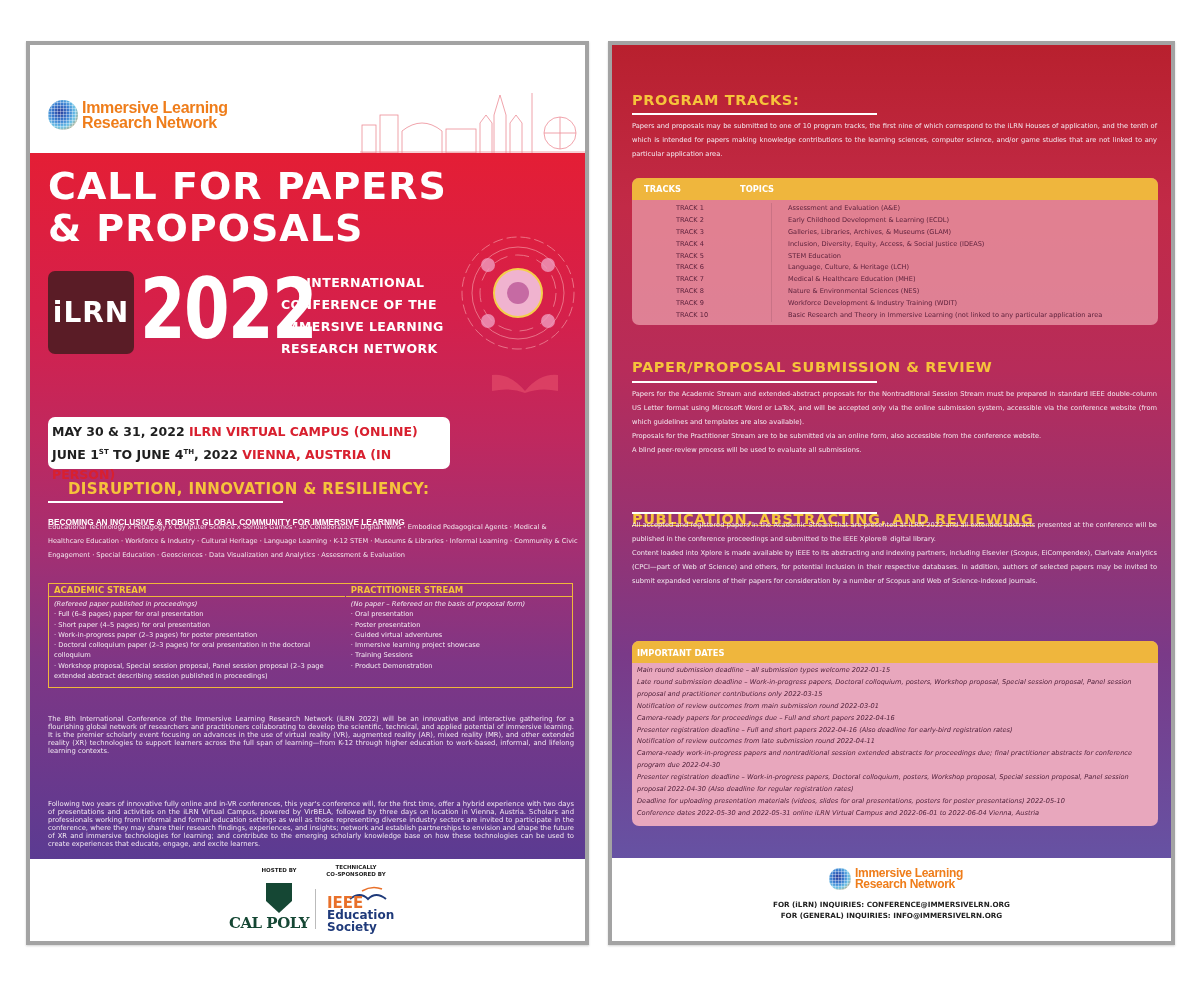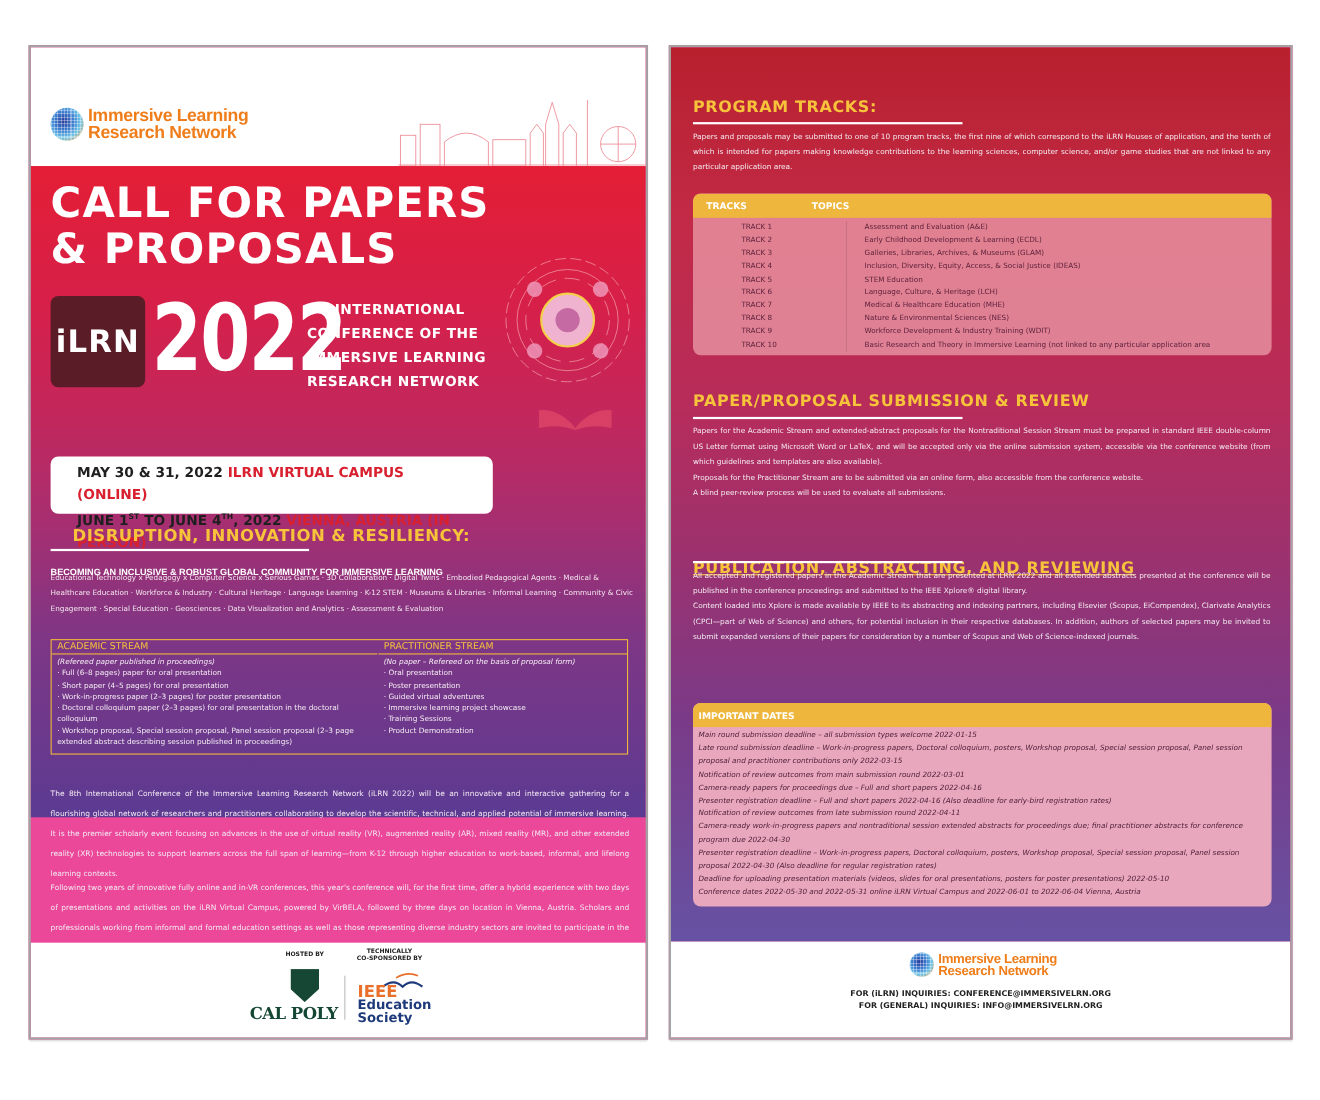--- a/index.html
+++ b/index.html
@@ -1,65 +1,65 @@
 <!DOCTYPE html>
 <html><head>
 <meta charset="utf-8">
 <style>
   * { box-sizing: border-box; margin: 0; padding: 0; }
   html, body { width: 1200px; height: 1000px; background: #ffffff; overflow: hidden; }
   body { position: relative; font-family: "DejaVu Sans", sans-serif; color: #fff; }
 
-  .page { position: absolute; top: 41px; background: #ec4899; border: 2px solid #a3a3a3; box-shadow: 0 1px 2px rgba(0,0,0,0.18); overflow: hidden; }
+  .page { position: absolute; top: 41px; background: #f9a8d4; border: 4px solid #a3a3a3; box-shadow: 0 1px 2px rgba(0,0,0,0.18); overflow: hidden; }
   #page-left { left: 26px; width: 563px; height: 904px; }
   #page-right { left: 608px; width: 567px; height: 904px; }
 
   
   .lp-header { position: absolute; left: 0; top: 0; width: 100%; height: 108px; background: #fff; }
   .logo { position: absolute; display: flex; align-items: center; }
   .logo .globe { width: 30px; height: 30px; border-radius: 50%;
     background: radial-gradient(circle at 40% 40%, #2a3b9a 0%, #3d7fd1 35%, #6fc5e8 60%, #e8a24a 90%); position: relative; }
   .logo .globe::after { content: ""; position: absolute; inset: 0; border-radius: 50%;
     background: repeating-linear-gradient(90deg, rgba(255,255,255,0.35) 0 1px, transparent 1px 3px),
                 repeating-linear-gradient(0deg, rgba(255,255,255,0.35) 0 1px, transparent 1px 3px); }
   .logo .logo-text { margin-left: 4px; font-family: "Liberation Sans", sans-serif; font-weight: bold; color: #ef7d1a; line-height: 15px; font-size: 16px; letter-spacing: -0.3px; }
   .lp-header .logo { left: 18px; top: 55px; }
   .skyline { position: absolute; right: 0; top: 40px; width: 225px; height: 68px; opacity: 0.8; }
 
-  .lp-poster { position: absolute; left: 0; top: 108px; width: 100%; height: 592px;
+  .lp-poster { position: absolute; left: 0; top: 108px; width: 100%; height: 706px;
     background: linear-gradient(180deg, #e41e35 0%, #d6204a 22%, #c0285e 40%, #a42f72 56%, #7f3685 72%, #5b3b92 100%); }
 
   .cfp-title { position: absolute; left: 18px; top: 12px; font-family: "DejaVu Sans", sans-serif; font-weight: bold; font-size: 38px; line-height: 42px; color: #fff; letter-spacing: 1px; }
   .ilrn-box { position: absolute; left: 18px; top: 118px; width: 86px; height: 83px; background: #5a1c26; border-radius: 7px; display: flex; align-items: center; justify-content: center;
     font-family: "DejaVu Sans", sans-serif; font-weight: bold; font-size: 28px; color: #fff; letter-spacing: 1px; }
   .year { position: absolute; left: 110px; top: 106px; font-family: "DejaVu Sans", sans-serif; font-weight: bold; font-size: 84px; line-height: 100px; color: #fff; transform: scaleX(0.78); transform-origin: left; letter-spacing: -2px; }
   .conf-name { position: absolute; left: 251px; top: 116px; font-family: "DejaVu Sans", sans-serif; font-weight: bold; font-size: 12.5px; line-height: 22px; color: #fff; letter-spacing: 0.4px; }
   .conf-name sup { font-size: 7px; }
   .hud { position: absolute; left: 428px; top: 80px; width: 120px; height: 120px; }
   .book { position: absolute; left: 460px; top: 210px; width: 70px; height: 30px; }
 
-  .date-box { position: absolute; left: 18px; top: 264px; width: 402px; height: 52px; background: #fff; border-radius: 7px; padding: 5px 24px;
+  .date-box { position: absolute; left: 18px; top: 264px; width: 402px; height: 52px; background: #fff; border-radius: 7px; padding: 5px 4px;
     font-family: "DejaVu Sans", sans-serif; font-weight: bold; font-size: 12.5px; line-height: 20px; color: #1f1f1f; }
   .date-box .hl { color: #d8202f; }
   .date-box sup { font-size: 7px; }
 
   .dir-title { position: absolute; left: 18px; top: 327px; font-family: "DejaVu Sans", sans-serif; font-weight: bold; font-size: 15px; color: #f6c33b; letter-spacing: 0.4px; margin-left: 20px; }
   .dir-rule { position: absolute; left: 18px; top: 348px; width: 235px; height: 2px; background: #fff; }
   .dir-sub { position: absolute; left: 18px; top: 364px; font-family: Liberation Sans, sans-serif; font-weight: bold; font-size: 8.3px; color: #fff; }
   .topics { position: absolute; left: 18px; top: 367px; width: 530px; font-size: 6.6px; line-height: 14px; color: #f3e6ee; }
 
   .streams { position: absolute; left: 18px; top: 430px; width: 525px; height: 105px; border: 1px solid #f0b73a; display: flex; }
   .stream { position: relative; height: 100%; }
   .stream.ac { width: 297px; }
   .stream.pr { width: 228px; border-left: 1px solid transparent; }
-  .stream-head { height: 13px; border-bottom: 1px solid #f0b73a; padding-left: 5px; font-family: "DejaVu Sans", sans-serif; font-weight: normal; font-size: 8.5px; line-height: 13px; color: #f6c33b; }
+  .stream-head { height: 13px; border-bottom: 1px solid #f0b73a; padding-left: 5px; font-family: "DejaVu Sans", sans-serif; font-weight: bold; font-size: 8.5px; line-height: 13px; color: #f6c33b; }
   .stream-body { padding: 2px 5px; font-size: 6.7px; line-height: 10.3px; color: #f5ecf3; }
   .stream-body .note { font-style: italic; }
 
-  .about { position: absolute; left: 18px; top: 562px; width: 526px; font-size: 6.8px; line-height: 18px; color: #f2e8f2; text-align: justify; }
+  .about { position: absolute; left: 18px; top: 562px; width: 526px; font-size: 6.8px; line-height: 8px; color: #f2e8f2; text-align: justify; }
   .about.p2 { top: 647px; }
 
   .lp-footer { position: absolute; left: 0; top: 814px; width: 100%; height: 90px; background: #fff; }
   .spons-label { position: absolute; font-family: "DejaVu Sans", sans-serif; font-weight: bold; font-size: 5.5px; line-height: 7px; color: #222; text-align: center; }
   .calpoly-shield { position: absolute; left: 236px; top: 24px; width: 26px; height: 30px; background: #154734; clip-path: polygon(0 0,100% 0,100% 60%,50% 100%,0 60%); }
   .calpoly-text { position: absolute; left: 199px; top: 55px; font-family: "DejaVu Serif", serif; font-weight: bold; font-size: 15px; color: #154734; letter-spacing: -0.5px; }
   .divider-v { position: absolute; left: 285px; top: 30px; width: 1px; height: 40px; background: #bbb; }
   .ieee-text { position: absolute; left: 297px; top: 38px; font-family: "DejaVu Sans", sans-serif; font-weight: bold; font-size: 12px; line-height: 12px; color: #1f3a7a; }
   .ieee-text .ie { color: #e8702a; font-size: 15px; }
 

